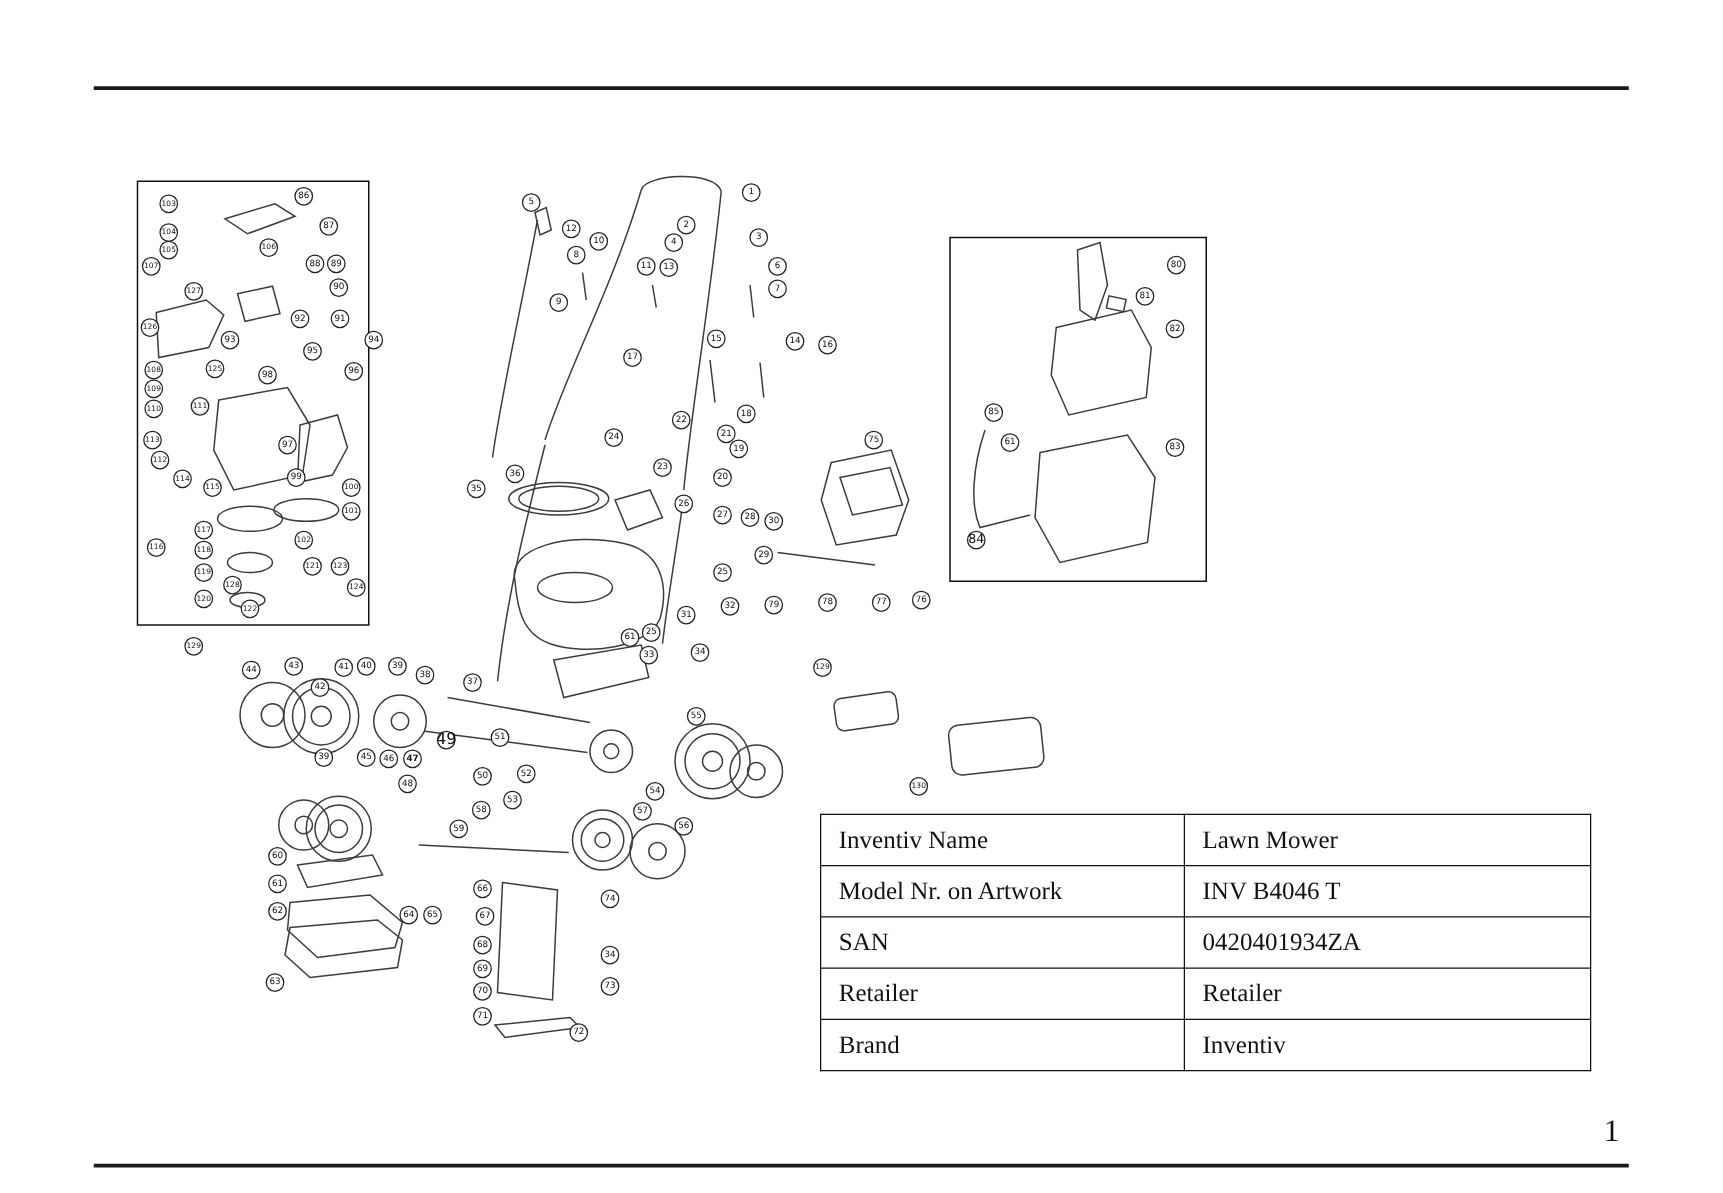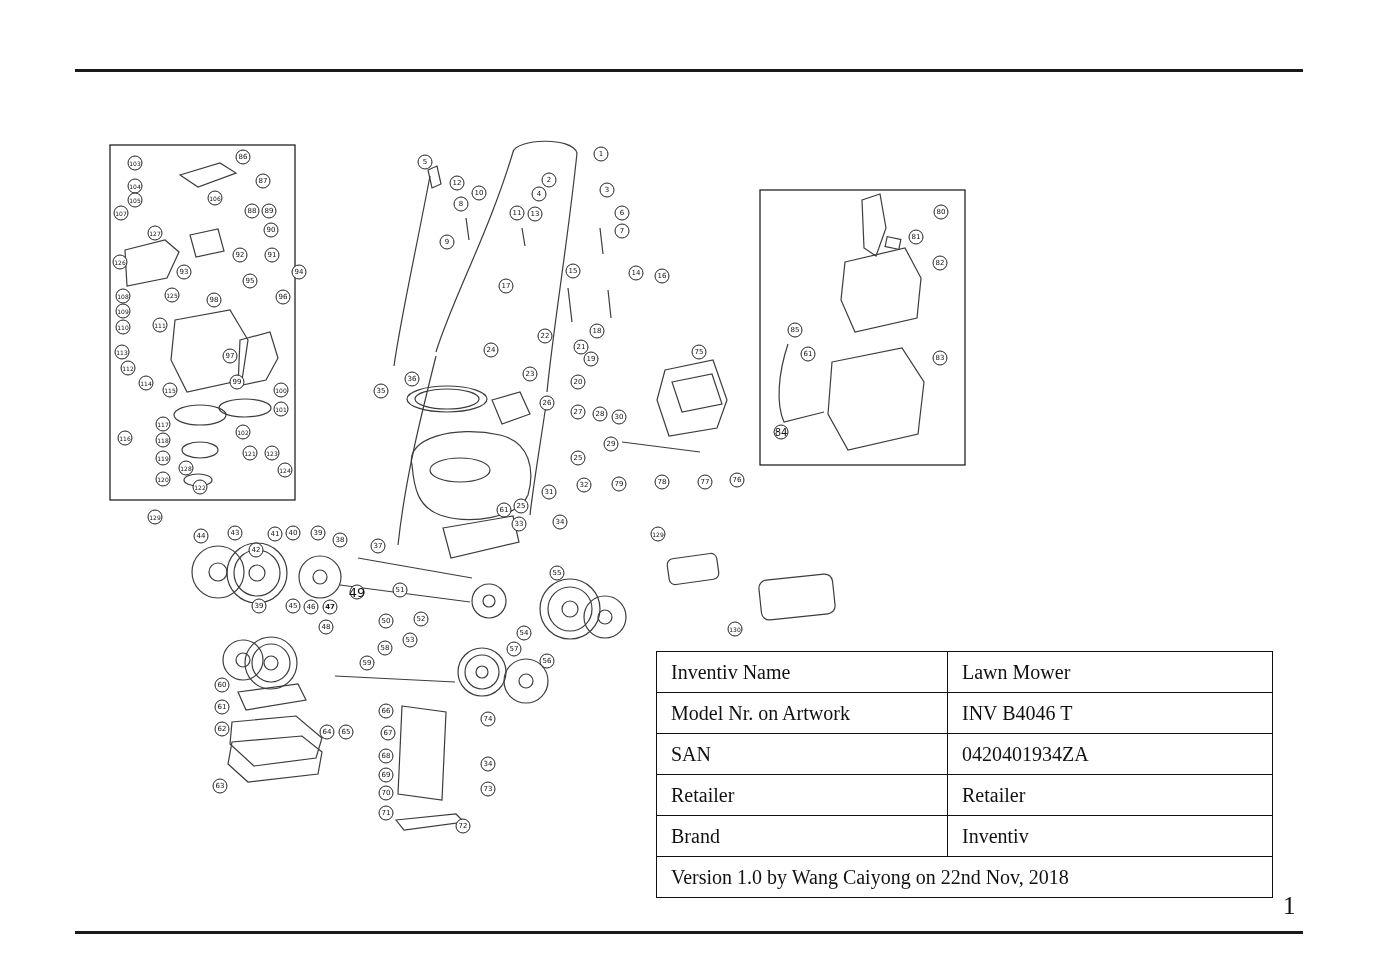--- a/index.html
+++ b/index.html
@@ -292,22 +292,19 @@
           <td class="cell-value">0420401934ZA</td>
         </tr>
         <tr>
           <td class="cell-label">Retailer</td>
           <td class="cell-value">Retailer</td>
         </tr>
         <tr>
           <td class="cell-label">Brand</td>
           <td class="cell-value">Inventiv</td>
         </tr>
-        <tr>
-          <td colspan="2">Version 1.0 by Wang Caiyong on 22nd Nov, 2018</td>
-        </tr>
       </tbody>
   </table>
 
   <div class="page-number">1</div>
   <div class="rule-bottom"></div>
 
 </div>
 
 </body></html>

